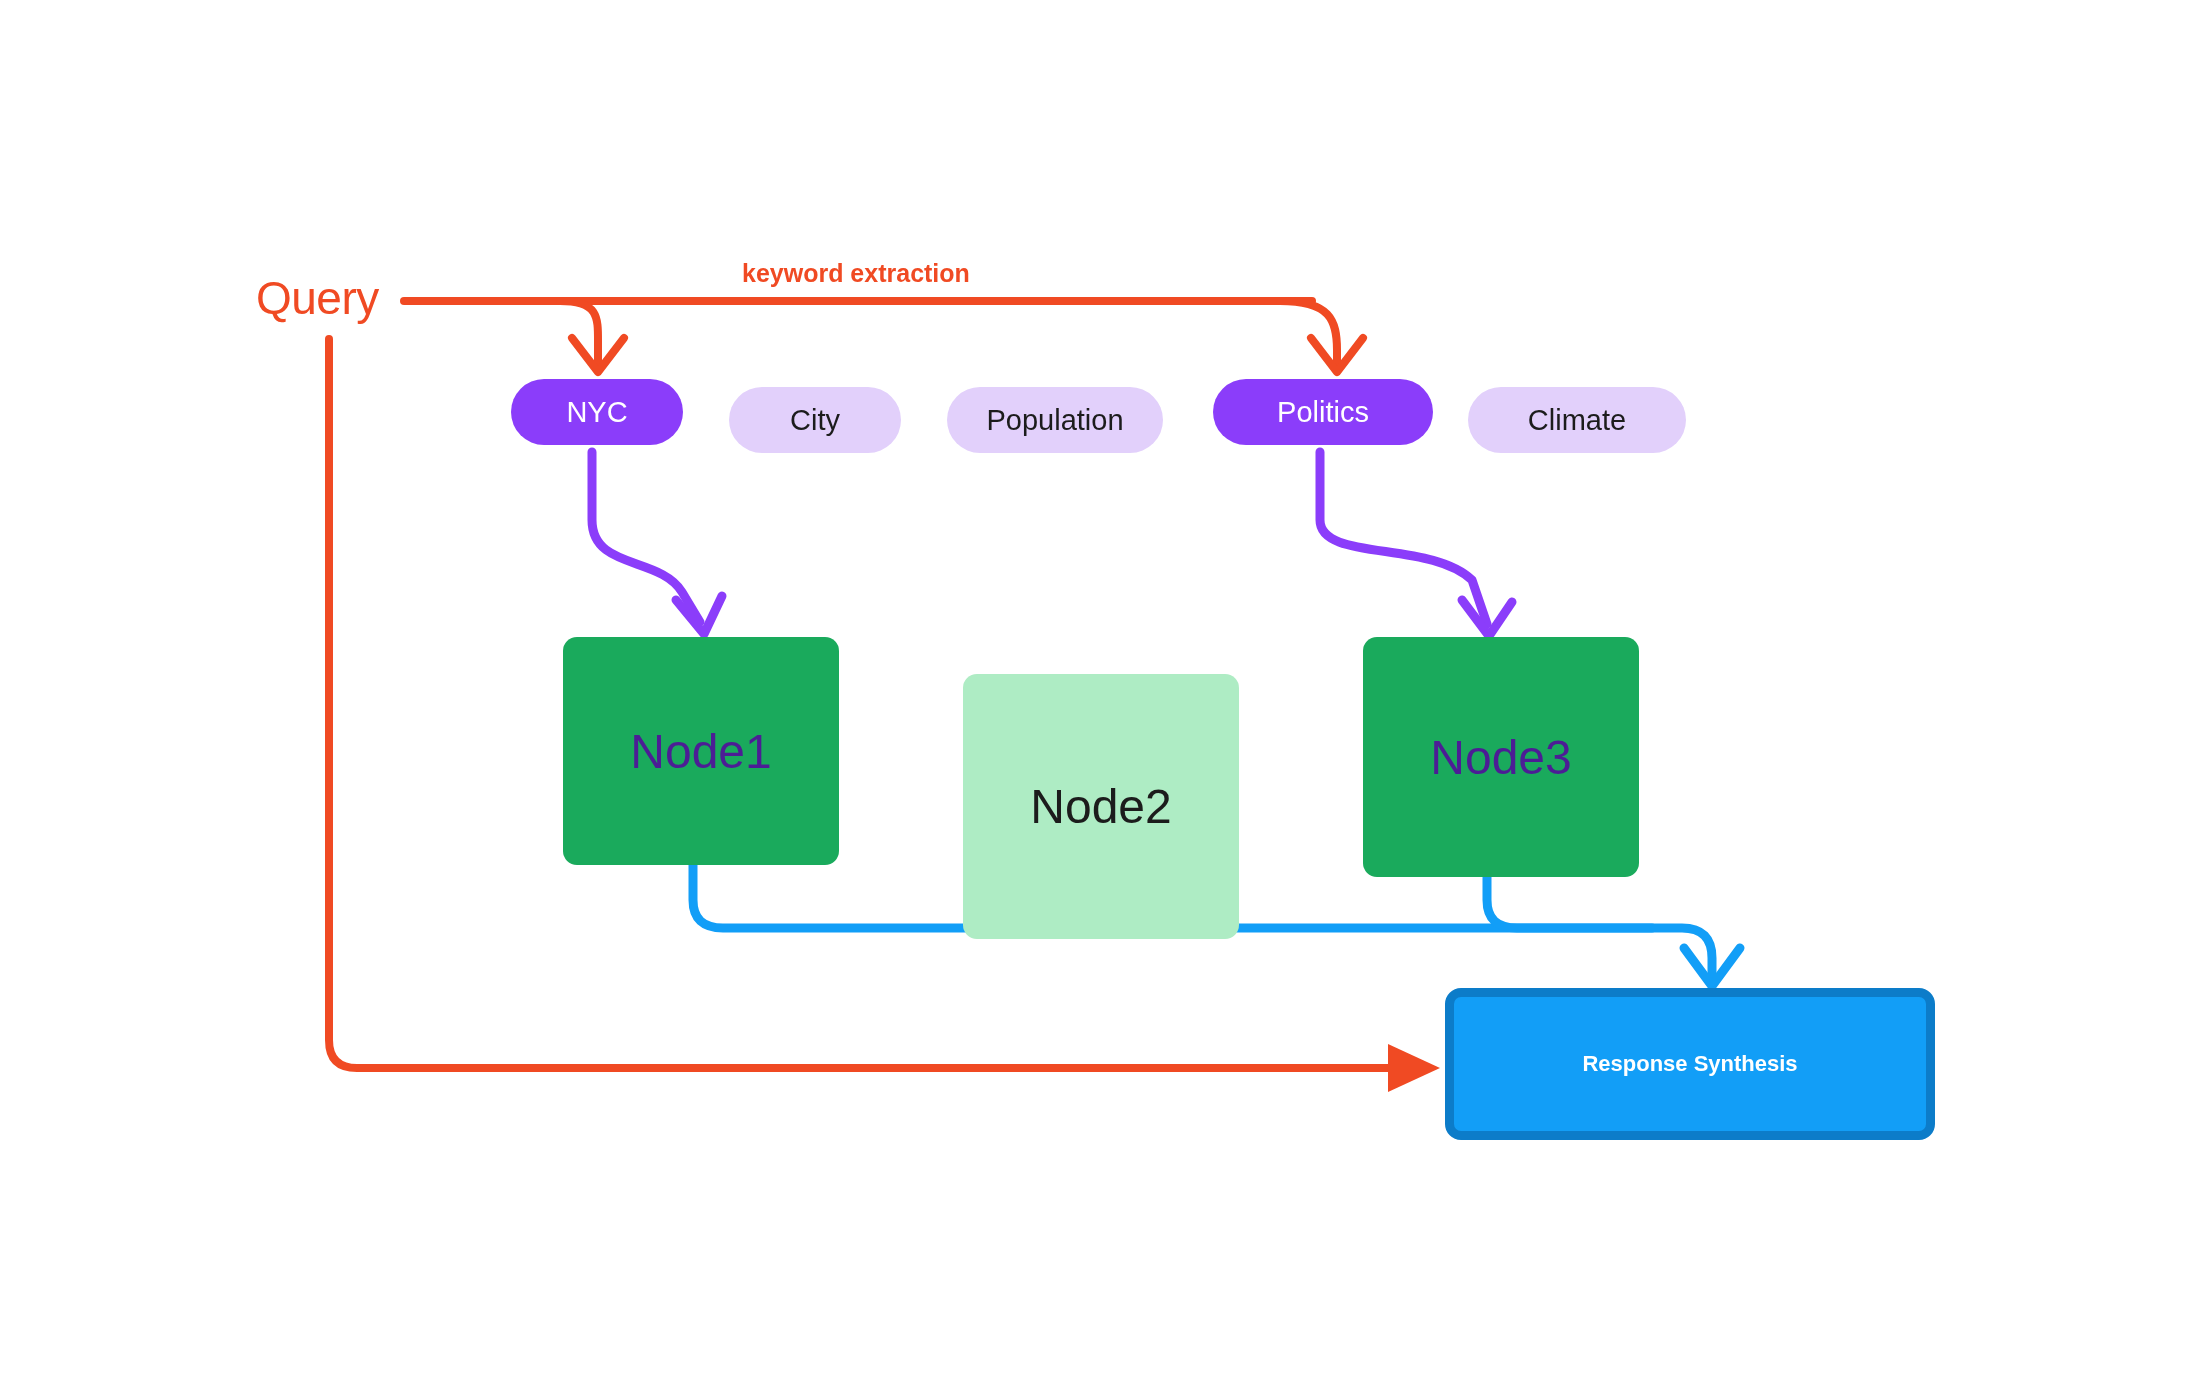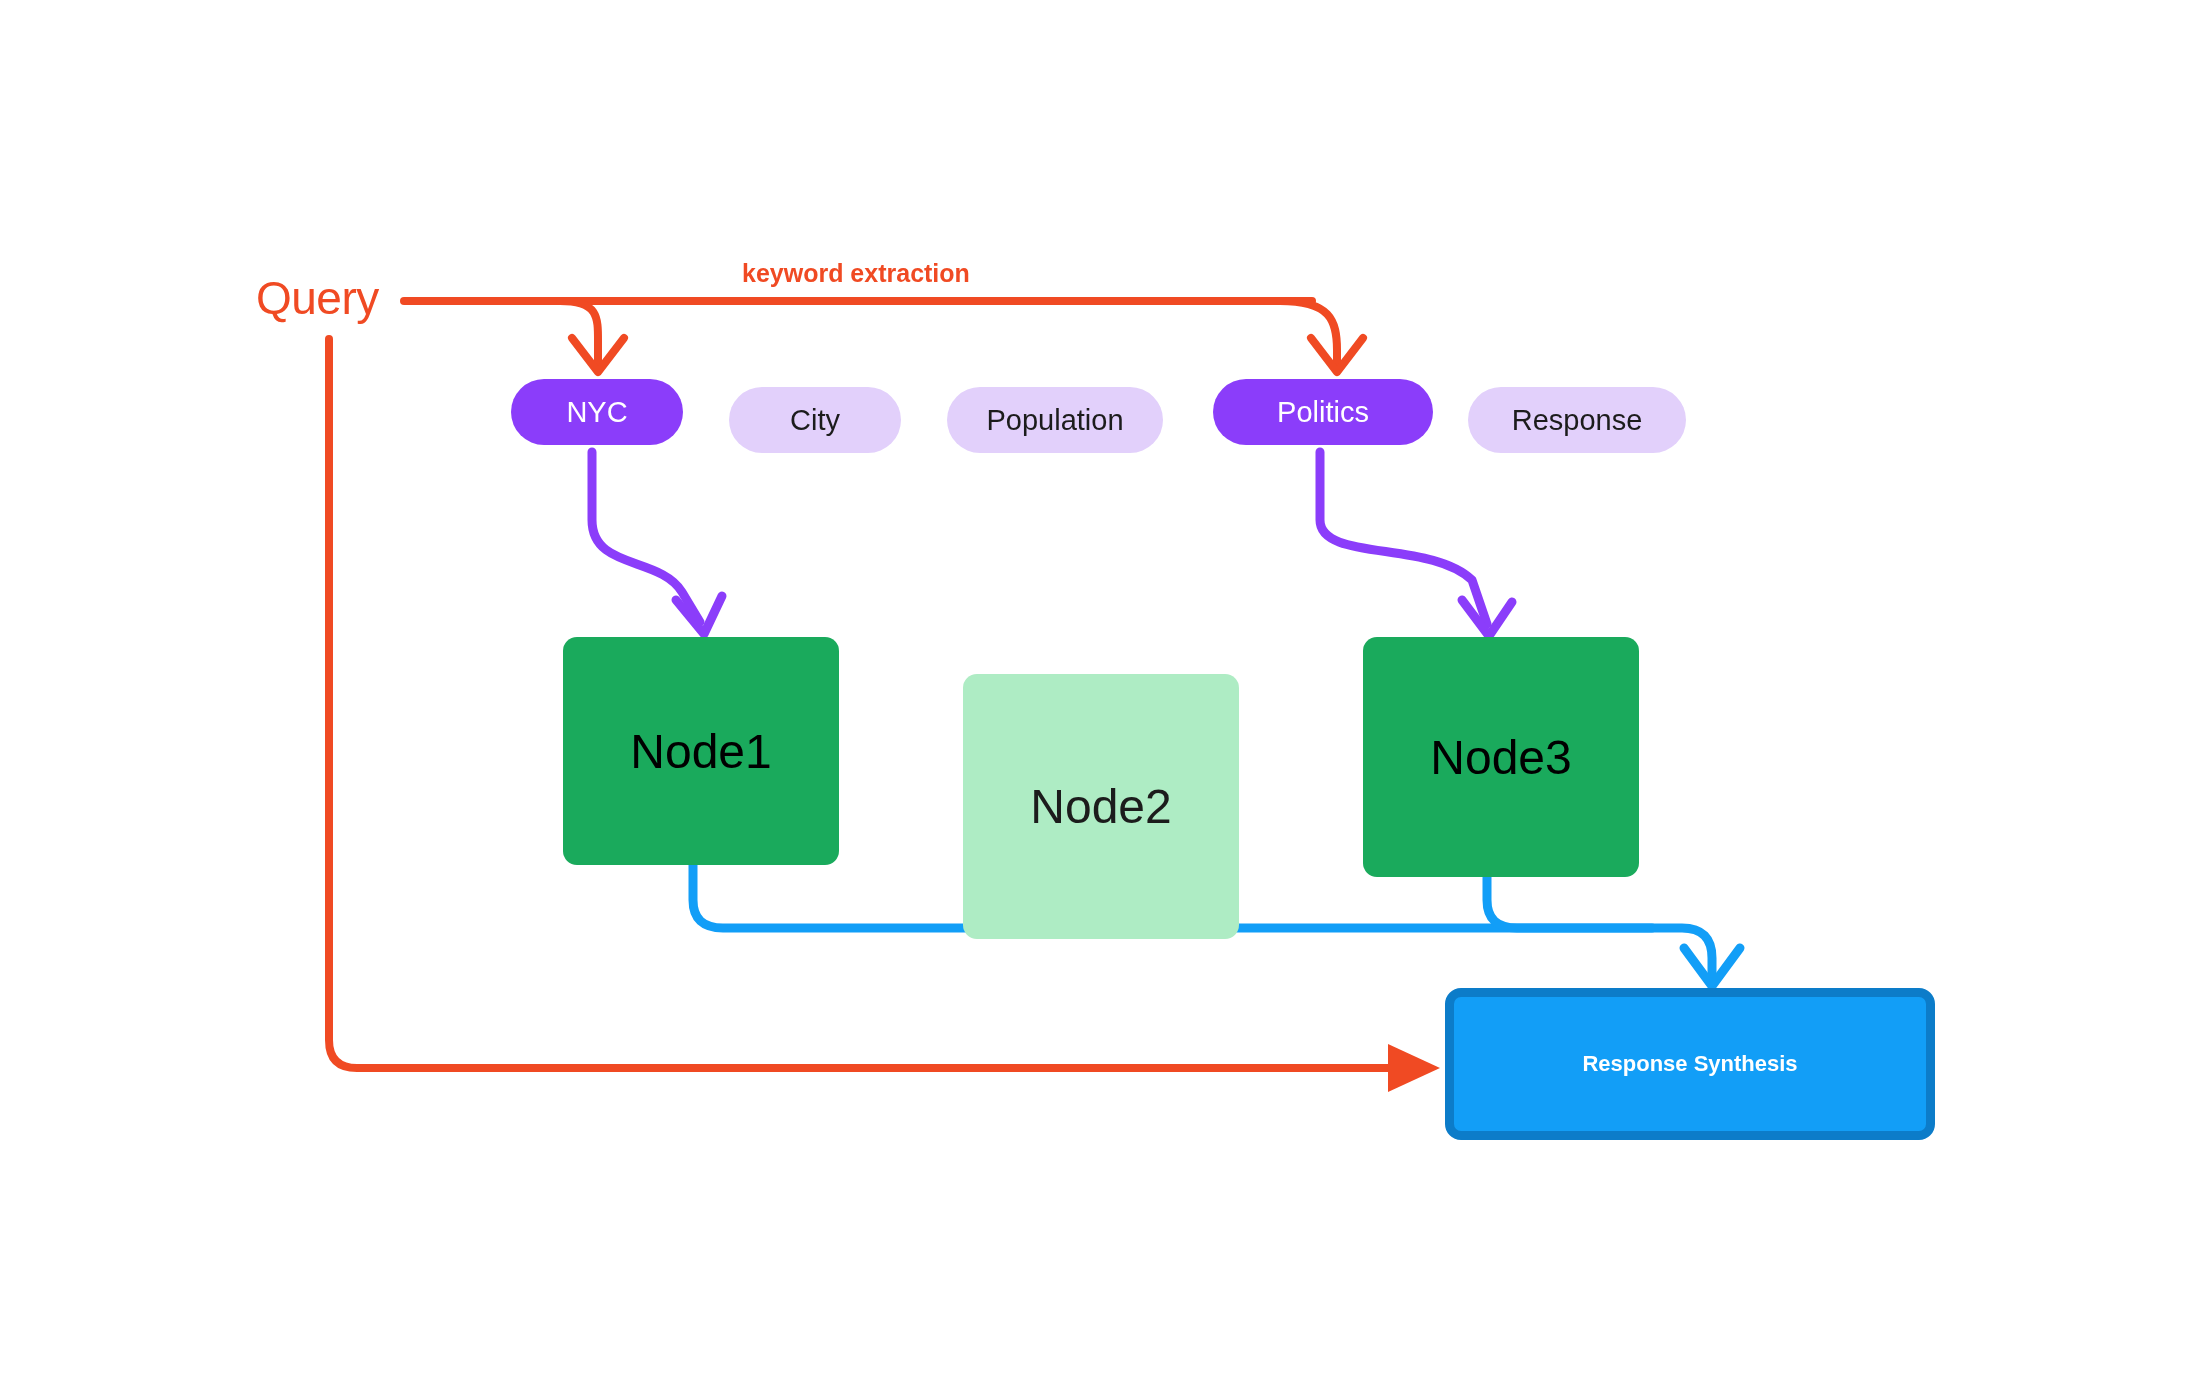--- a/index.html
+++ b/index.html
@@ -78,21 +78,21 @@
     position: absolute;
     border-radius: 14px;
     display: flex;
     align-items: center;
     justify-content: center;
     font-size: 48px;
     white-space: nowrap;
   }
   .node.selected {
     background: #1aaa5c;
-    color: #000000;
+    color: #4c1d95;
   }
   .node.dim {
     background: #aeecc4;
     color: #1c1c1c;
   }
 
   
   .response-box {
     position: absolute;
     left: 1445px;
@@ -152,21 +152,21 @@
   <div class="chip inactive" style="left:729px;  top:379px; width:172px;">
     <span>City</span>
   </div>
   <div class="chip inactive" style="left:947px;  top:379px; width:216px;">
     <span>Population</span>
   </div>
   <div class="chip active" style="left:1213px; top:379px; width:220px;">
     <span>Politics</span>
   </div>
   <div class="chip inactive" style="left:1468px; top:379px; width:218px;">
-    <span>Response</span>
+    <span>Climate</span>
   </div>
 
   <div class="node selected" style="left:563px;  top:637px; width:276px; height:228px;">
     <span>Node1</span>
   </div>
   <div class="node dim" style="left:963px;  top:674px; width:276px; height:265px;">
     <span>Node2</span>
   </div>
   <div class="node selected" style="left:1363px; top:637px; width:276px; height:240px;">
     <span>Node3</span>

